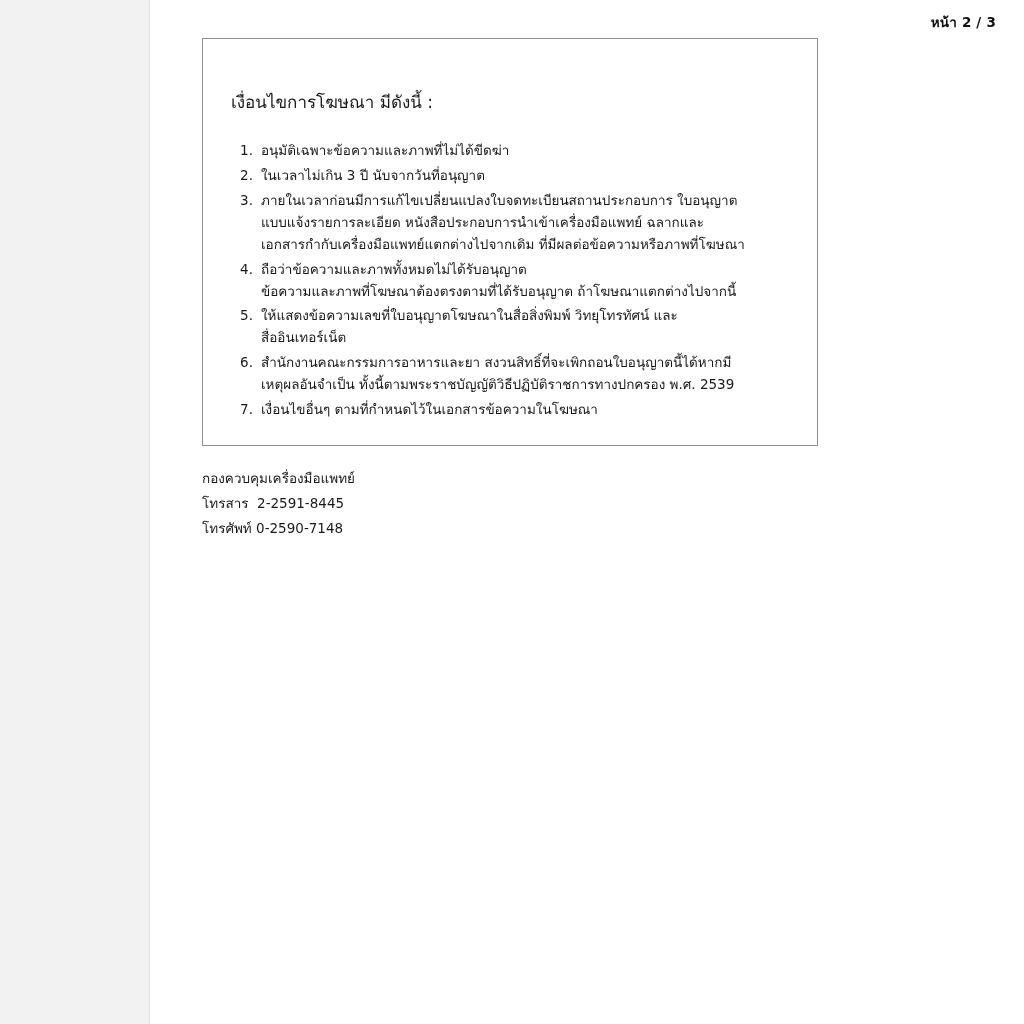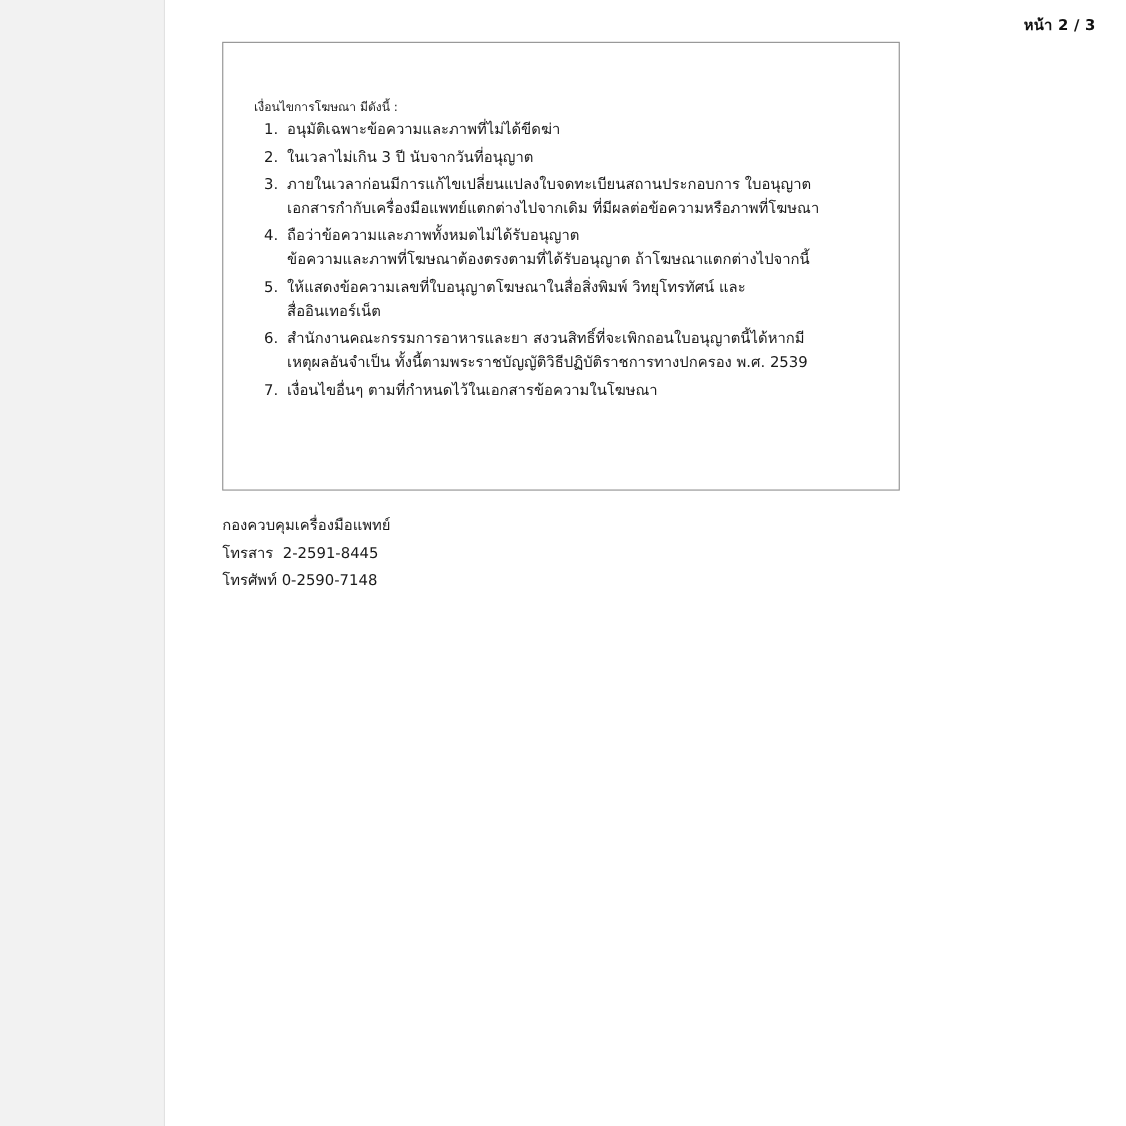--- a/index.html
+++ b/index.html
@@ -61,23 +61,23 @@
     background: #ffffff;
     box-sizing: border-box;
   }
   .conditions-inner {
     position: absolute;
     left: 28px;
     top: 50px;
     right: 18px;
   }
   .cond-heading {
-    font-size: 11px;
-    color: #1a1a1a;
-    margin-bottom: 2px;
+    font-size: 17px;
+    color: #1a1a1a;
+    margin-bottom: 25px;
     line-height: 1.55;
   }
   ol.cond-list {
     margin: 0;
     padding: 0;
     list-style: none;
   }
   ol.cond-list > li {
     position: relative;
     padding-left: 30px;
@@ -143,20 +143,21 @@
             <span class="num">2.</span>
             <span class="txt">
               <span class="line">ในเวลาไม่เกิน 3 ปี นับจากวันที่อนุญาต</span>
             </span>
           </li>
 
           <li>
             <span class="num">3.</span>
             <span class="txt">
               <span class="line">ภายในเวลาก่อนมีการแก้ไขเปลี่ยนแปลงใบจดทะเบียนสถานประกอบการ ใบอนุญาต</span>
+              <span class="line">แบบแจ้งรายการละเอียด หนังสือประกอบการนำเข้าเครื่องมือแพทย์ ฉลากและ</span>
               <span class="line">เอกสารกำกับเครื่องมือแพทย์แตกต่างไปจากเดิม ที่มีผลต่อข้อความหรือภาพที่โฆษณา</span>
             </span>
           </li>
 
           <li>
             <span class="num">4.</span>
             <span class="txt">
               <span class="line">ถือว่าข้อความและภาพทั้งหมดไม่ได้รับอนุญาต</span>
               <span class="line">ข้อความและภาพที่โฆษณาต้องตรงตามที่ได้รับอนุญาต ถ้าโฆษณาแตกต่างไปจากนี้</span>
             </span>

